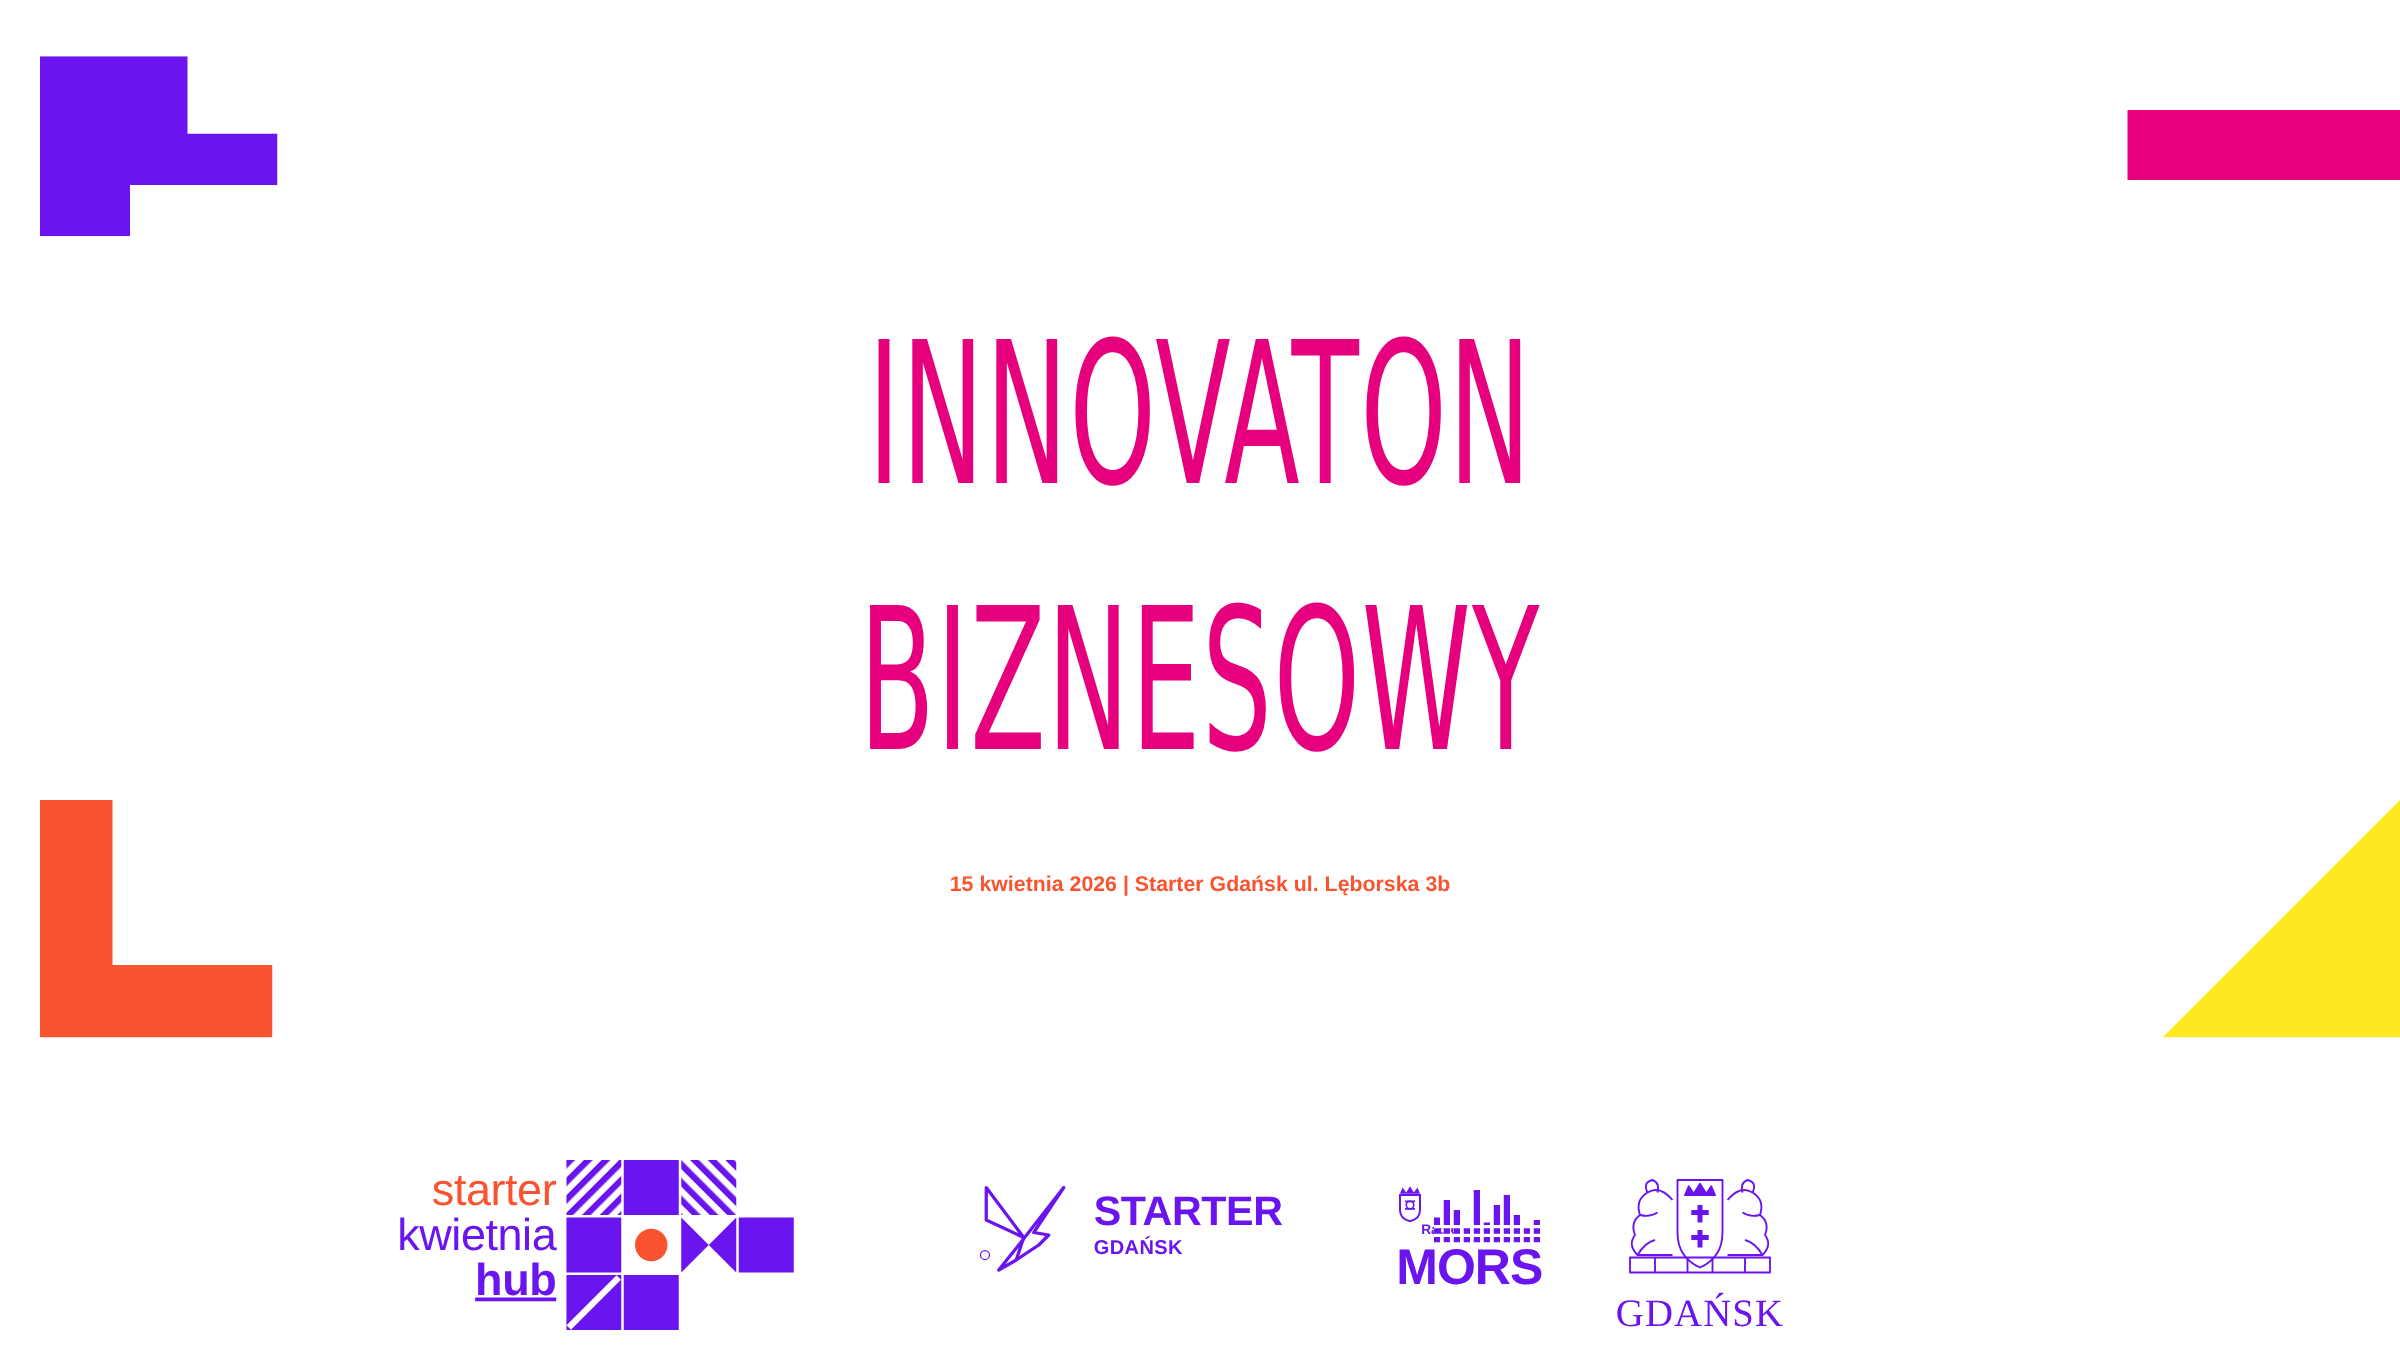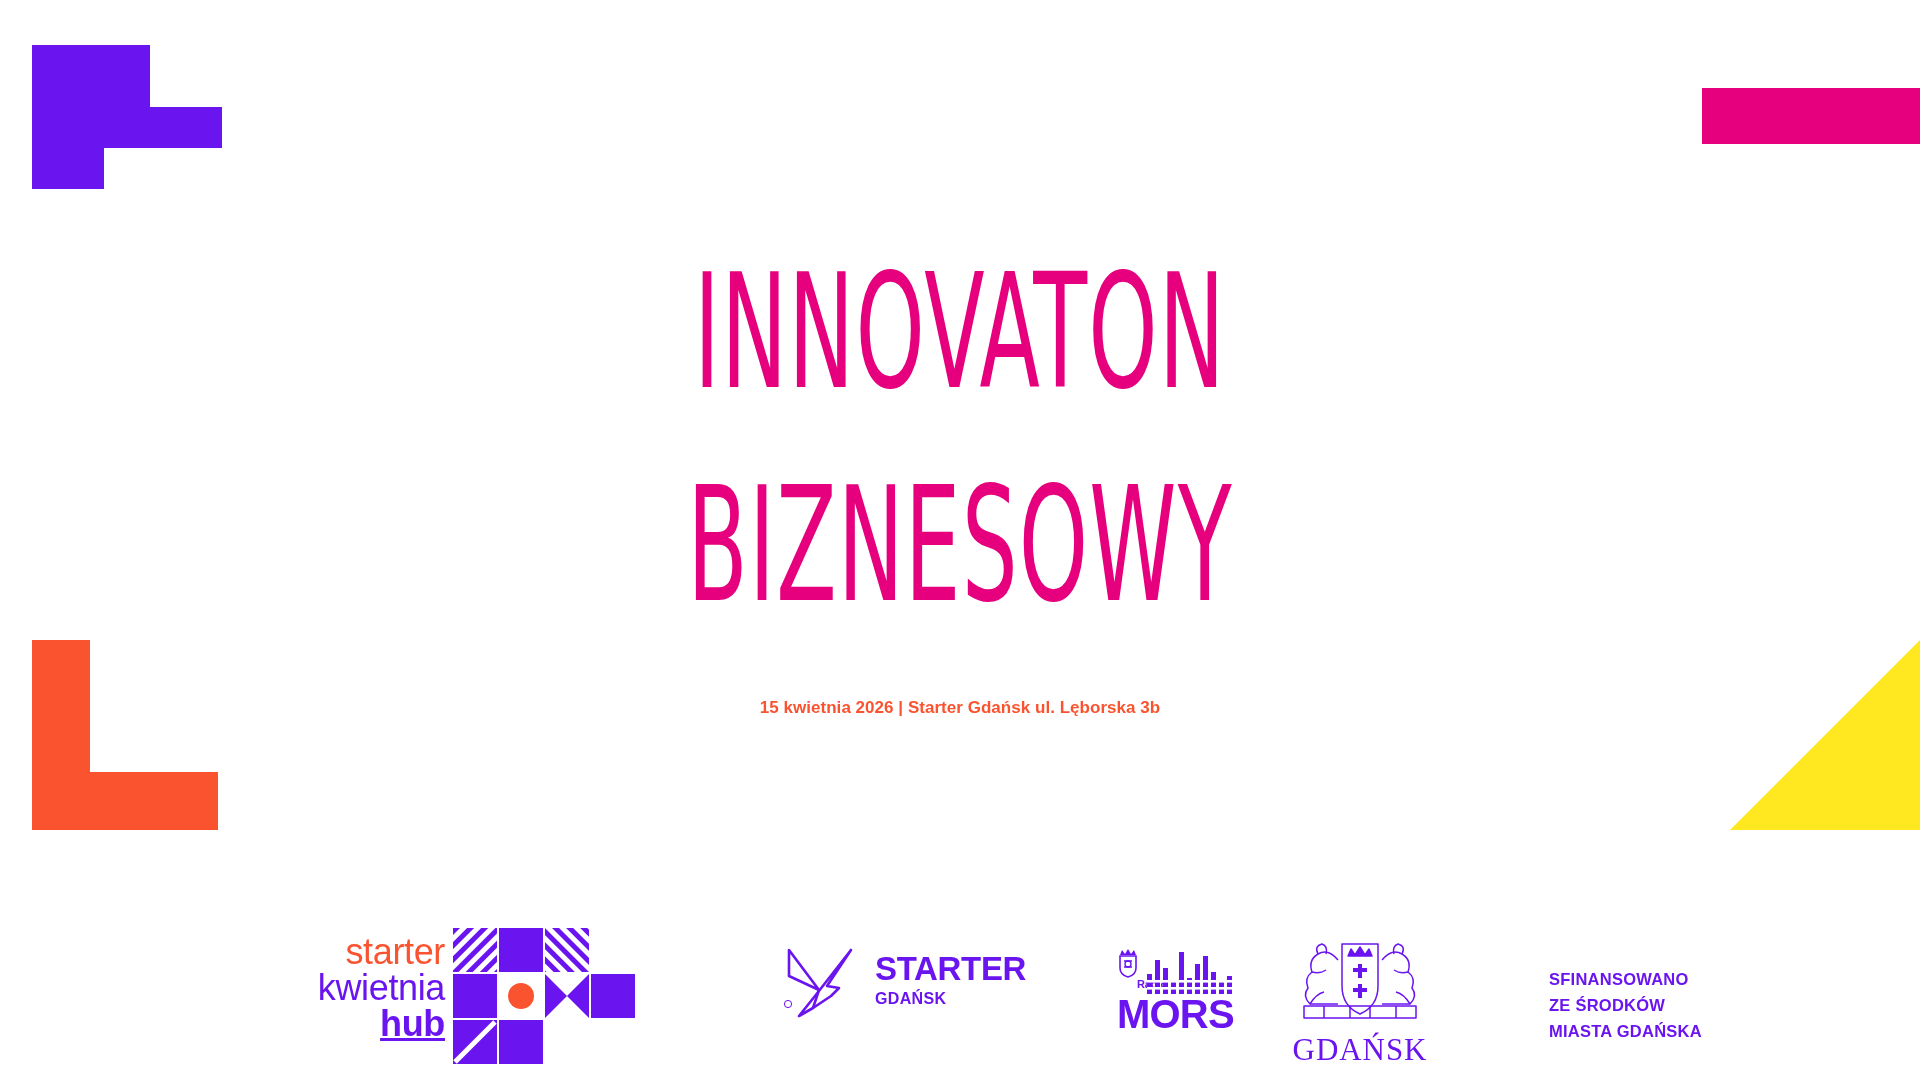--- a/index.html
+++ b/index.html
@@ -293,20 +293,15 @@
             <path d="M118 38 Q110 40 104 36 M120 70 Q114 60 106 58"></path>
 
             <path d="M14 72 H126 V84 H14 Z"></path>
             <path d="M34 72 V84 M60 72 V84 M80 72 V84 M106 72 V84"></path>
           </g>
         </svg>
       </div>
       <div class="gd-name">GDAŃSK</div>
     </div>
 
-    <div class="logo funding">
-      <div>SFINANSOWANO</div>
-      <div>ZE ŚRODKÓW</div>
-      <div>MIASTA GDAŃSKA</div>
-    </div>
 
   </div>
 </div>
 
 </body></html>

